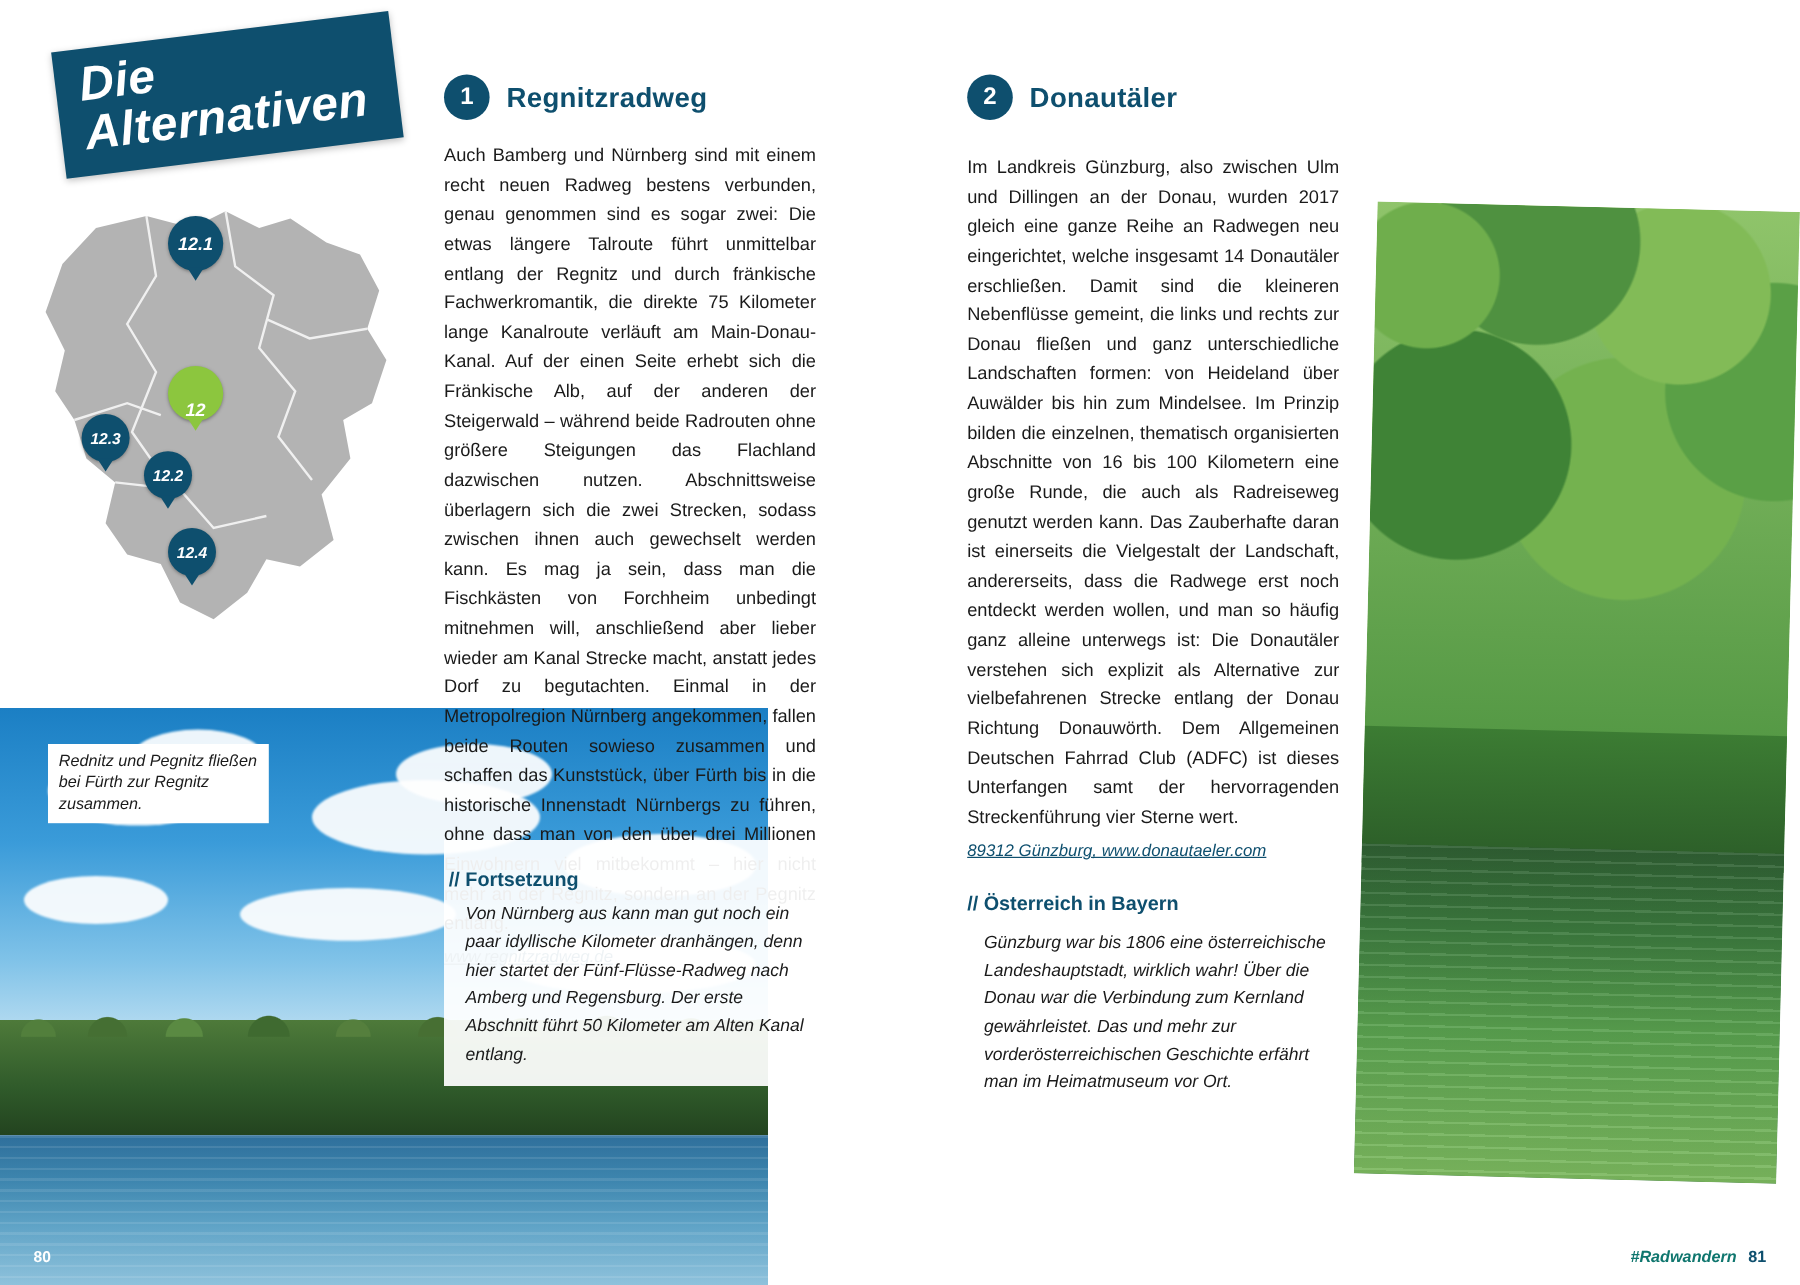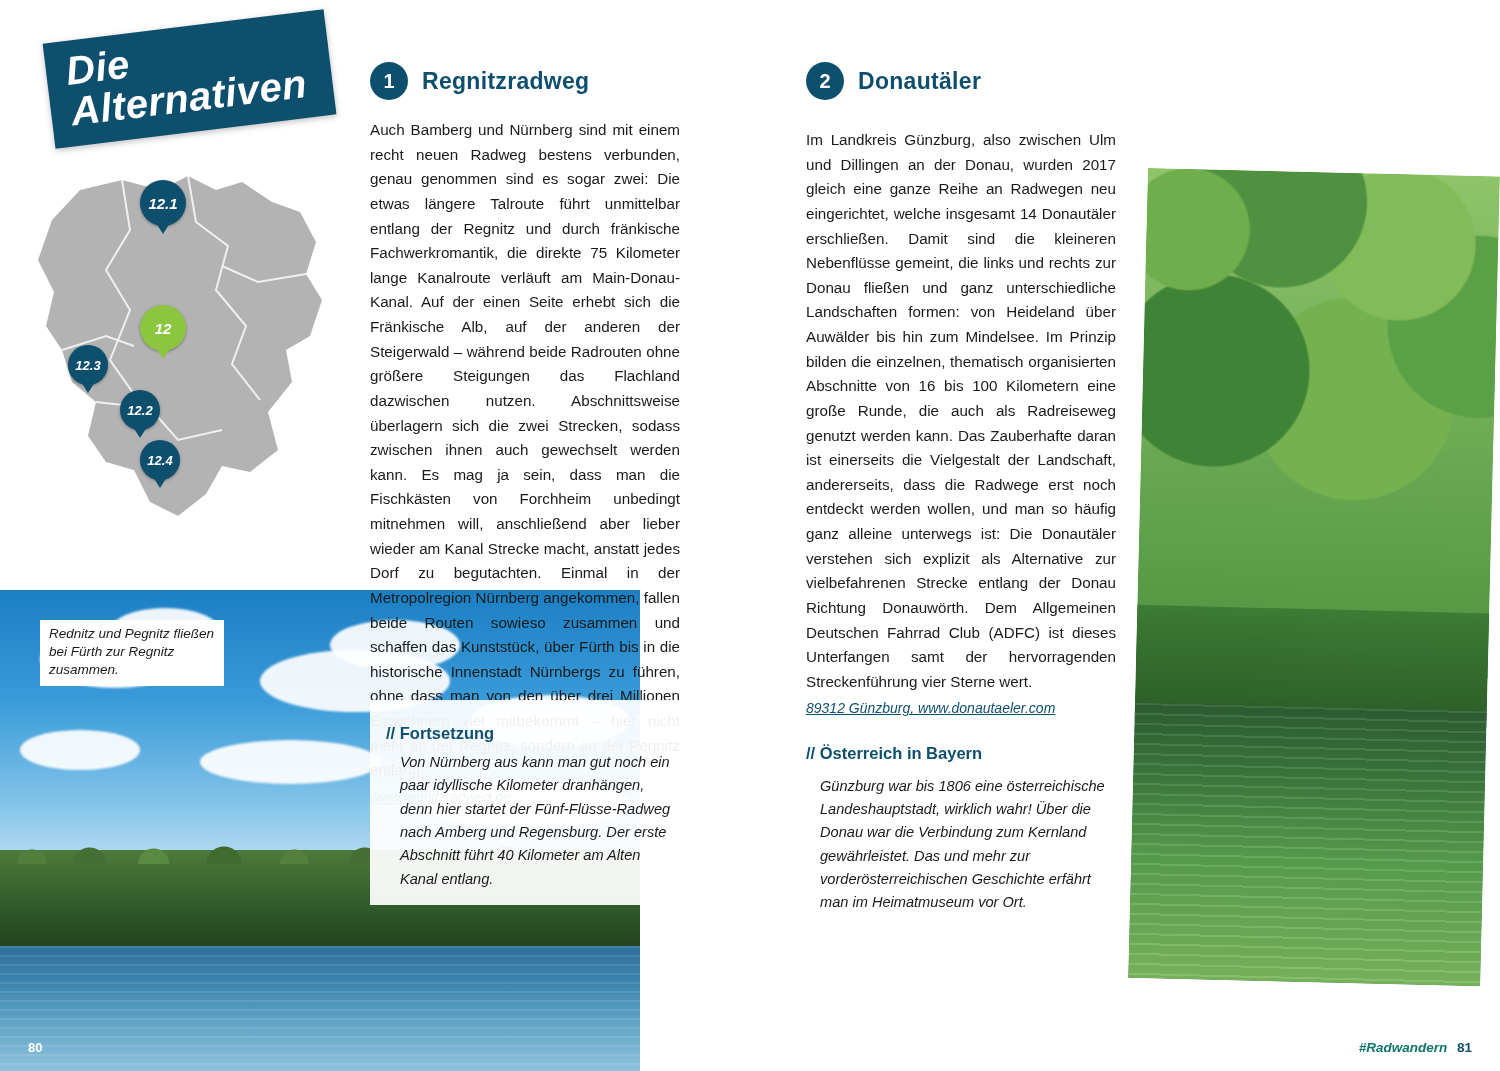--- a/index.html
+++ b/index.html
@@ -124,21 +124,21 @@
   .h2 { left:806px; top:62px; }
 
   .body p { margin:0 0 0 0; text-align:justify; }
   .link { color:#0e4f6e; font-style:italic; font-size:14px; text-decoration:underline; display:block; margin-top:3px;}
   .sub { color:#0e4f6e; font-weight:bold; font-size:16.5px; margin:20px 0 8px 0; }
   .note { font-style:italic; font-size:14.6px; line-height:1.6; padding-left:14px; color:#1a1a1a; }
 
   
   .fort-box {
     position:absolute; left:370px; top:700px; width:312px;
-    background:rgba(255,255,255,.93); padding:4px 8px 14px 16px;
+    background:rgba(255,255,255,.93); padding:4px 8px 14px 4px;
   }
 
   
   .pg-left { position:absolute; left:28px; bottom:16px; color:#fff; font-size:13px; font-weight:bold; }
   .pg-right { position:absolute; right:28px; bottom:16px; font-size:13.5px; }
   .pg-right .tag { color:#0f766e; font-style:italic; font-weight:bold; }
   .pg-right .n { color:#0e4f6e; font-weight:bold; margin-left:6px; }
 </style>
 </head>
 <body>
@@ -177,47 +177,47 @@
     <svg width="360" height="400" viewBox="0 0 360 400">
       <path fill="#b3b3b3" d="M42,70 L70,40 L112,30 L150,40 L178,26 L206,40 L232,32 L262,52 L290,62 L306,92
         L296,124 L312,150 L300,186 L276,200 L282,232 L258,262 L268,300 L240,322 L212,316 L196,344
         L168,366 L140,352 L124,320 L96,312 L78,286 L86,252 L62,232 L52,200 L36,176 L44,142 L28,110 Z"></path>
       <path fill="none" stroke="#ffffff" stroke-width="2" opacity="0.8" d="M112,30 L120,80 L96,120 L120,160 L100,210 L128,250 M178,26 L186,72 L218,96 L206,140 L236,176 L222,214 L250,250
            M296,124 L248,132 L212,116 M86,252 L140,258 L168,290 L212,280 M52,200 L96,186 L124,196"></path>
     </svg>
     <div class="pin blue" style="left:130px; top:30px;">
         <span>12.1</span>
       </div>
-    <div class="pin green" style="left:130px; top:155px;">
+    <div class="pin green" style="left:130px; top:155px;align-items:flex-end;">
         <span>12</span>
       </div>
     <div class="pin blue small" style="left:58px; top:195px;">
         <span>12.3</span>
       </div>
-    <div class="pin blue small" style="left:110px; top:240px;">
+    <div class="pin blue small" style="left:110px; top:226px;">
         <span>12.2</span>
       </div>
     <div class="pin blue small" style="left:130px; top:290px;justify-content:center;">
         <span>12.4</span>
       </div>
   </div>
 
   <div class="heading h1">
     <div class="num">1</div>
     <div class="ttl">Regnitzradweg</div>
   </div>
 
   <div class="col c1 body">
     <p>Auch Bamberg und Nürnberg sind mit einem recht neuen Radweg bestens verbunden, genau genommen sind es sogar zwei: Die etwas längere Talroute führt unmittelbar entlang der Regnitz und durch fränkische Fachwerkromantik, die direkte 75 Kilometer lange Kanalroute verläuft am Main-Donau-Kanal. Auf der einen Seite erhebt sich die Fränkische Alb, auf der anderen der Steigerwald – während beide Radrouten ohne größere Steigungen das Flachland dazwischen nutzen. Abschnittsweise überlagern sich die zwei Strecken, sodass zwischen ihnen auch gewechselt werden kann. Es mag ja sein, dass man die Fischkästen von Forchheim unbedingt mitnehmen will, anschließend aber lieber wieder am Kanal Strecke macht, anstatt jedes Dorf zu begutachten. Einmal in der Metropolregion Nürnberg angekommen, fallen beide Routen sowieso zusammen und schaffen das Kunststück, über Fürth bis in die historische Innenstadt Nürnbergs zu führen, ohne dass man von den über drei Millionen Einwohnern viel mitbekommt – hier nicht mehr an der Regnitz, sondern an der Pegnitz entlang.</p>
     <a class="link" href="#">www.regnitzradweg.de</a>
   </div>
 
   <div class="fort-box">
     <div class="sub">// Fortsetzung</div>
-    <div class="note">Von Nürnberg aus kann man gut noch ein paar idyllische Kilometer dranhängen, denn hier startet der Fünf-Flüsse-Radweg nach Amberg und Regensburg. Der erste Abschnitt führt 40 Kilometer am Alten Kanal entlang.</div>
+    <div class="note">Von Nürnberg aus kann man gut noch ein paar idyllische Kilometer dranhängen, denn hier startet der Fünf-Flüsse-Radweg nach Amberg und Regensburg. Der erste Abschnitt führt 50 Kilometer am Alten Kanal entlang.</div>
   </div>
 
   <div class="heading h2">
     <div class="num">2</div>
     <div class="ttl">Donautäler</div>
   </div>
 
   <div class="col c2 body">
     <p>Im Landkreis Günzburg, also zwischen Ulm und Dillingen an der Donau, wurden 2017 gleich eine ganze Reihe an Radwegen neu eingerichtet, welche insgesamt 14 Donautäler erschließen. Damit sind die kleineren Nebenflüsse gemeint, die links und rechts zur Donau fließen und ganz unterschiedliche Landschaften formen: von Heideland über Auwälder bis hin zum Mindelsee. Im Prinzip bilden die einzelnen, thematisch organisierten Abschnitte von 16 bis 100 Kilometern eine große Runde, die auch als Radreiseweg genutzt werden kann. Das Zauberhafte daran ist einerseits die Vielgestalt der Landschaft, andererseits, dass die Radwege erst noch entdeckt werden wollen, und man so häufig ganz alleine unterwegs ist: Die Donautäler verstehen sich explizit als Alternative zur vielbefahrenen Strecke entlang der Donau Richtung Donauwörth. Dem Allgemeinen Deutschen Fahrrad Club (ADFC) ist dieses Unterfangen samt der hervorragenden Streckenführung vier Sterne wert.</p>
     <a class="link" href="#">89312 Günzburg, www.donautaeler.com</a>

